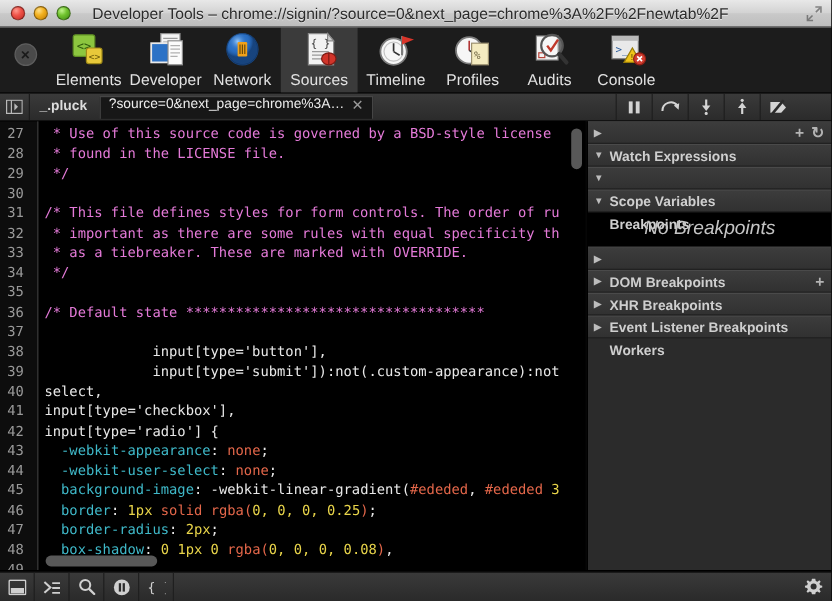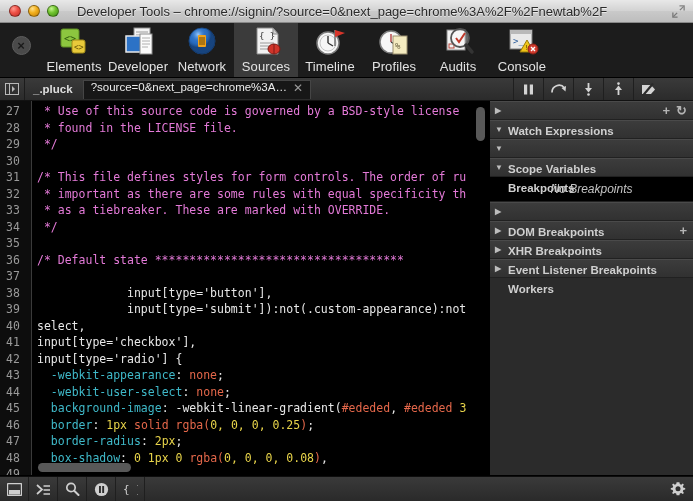--- a/index.html
+++ b/index.html
@@ -126,21 +126,21 @@
     background:linear-gradient(to bottom,#3c3c3c,#313131);
     border-bottom:1px solid #212121;
     border-top:1px solid #4a4a4a;
     font-size:11.5px; font-weight:bold; color:#cfcfcf;
   }
   .tri { font-size:8px; color:#bdbdbd; margin-right:5px; width:8px; }
   .sec .title { flex:1; white-space:nowrap; overflow:hidden;margin-top:40px; }
   .sec .act { color:#b4b4b4; font-size:13px; margin-left:6px; line-height:1; }
   .sec-body {
     background:#000; padding:5px 0; text-align:center;
-    font-size:12px; color:#c4c4c4; font-style:italic;
+    font-size:16px; color:#c4c4c4; font-style:italic;
     border-bottom:1px solid #212121;
   }
 
   
   .statusbar {
     position:absolute; left:0; bottom:0; width:693px; height:25px;
     background:linear-gradient(to bottom,#3a3a3a,#2a2a2a);
     border-top:1px solid #0d0d0d;
     display:flex; align-items:stretch;
   }

